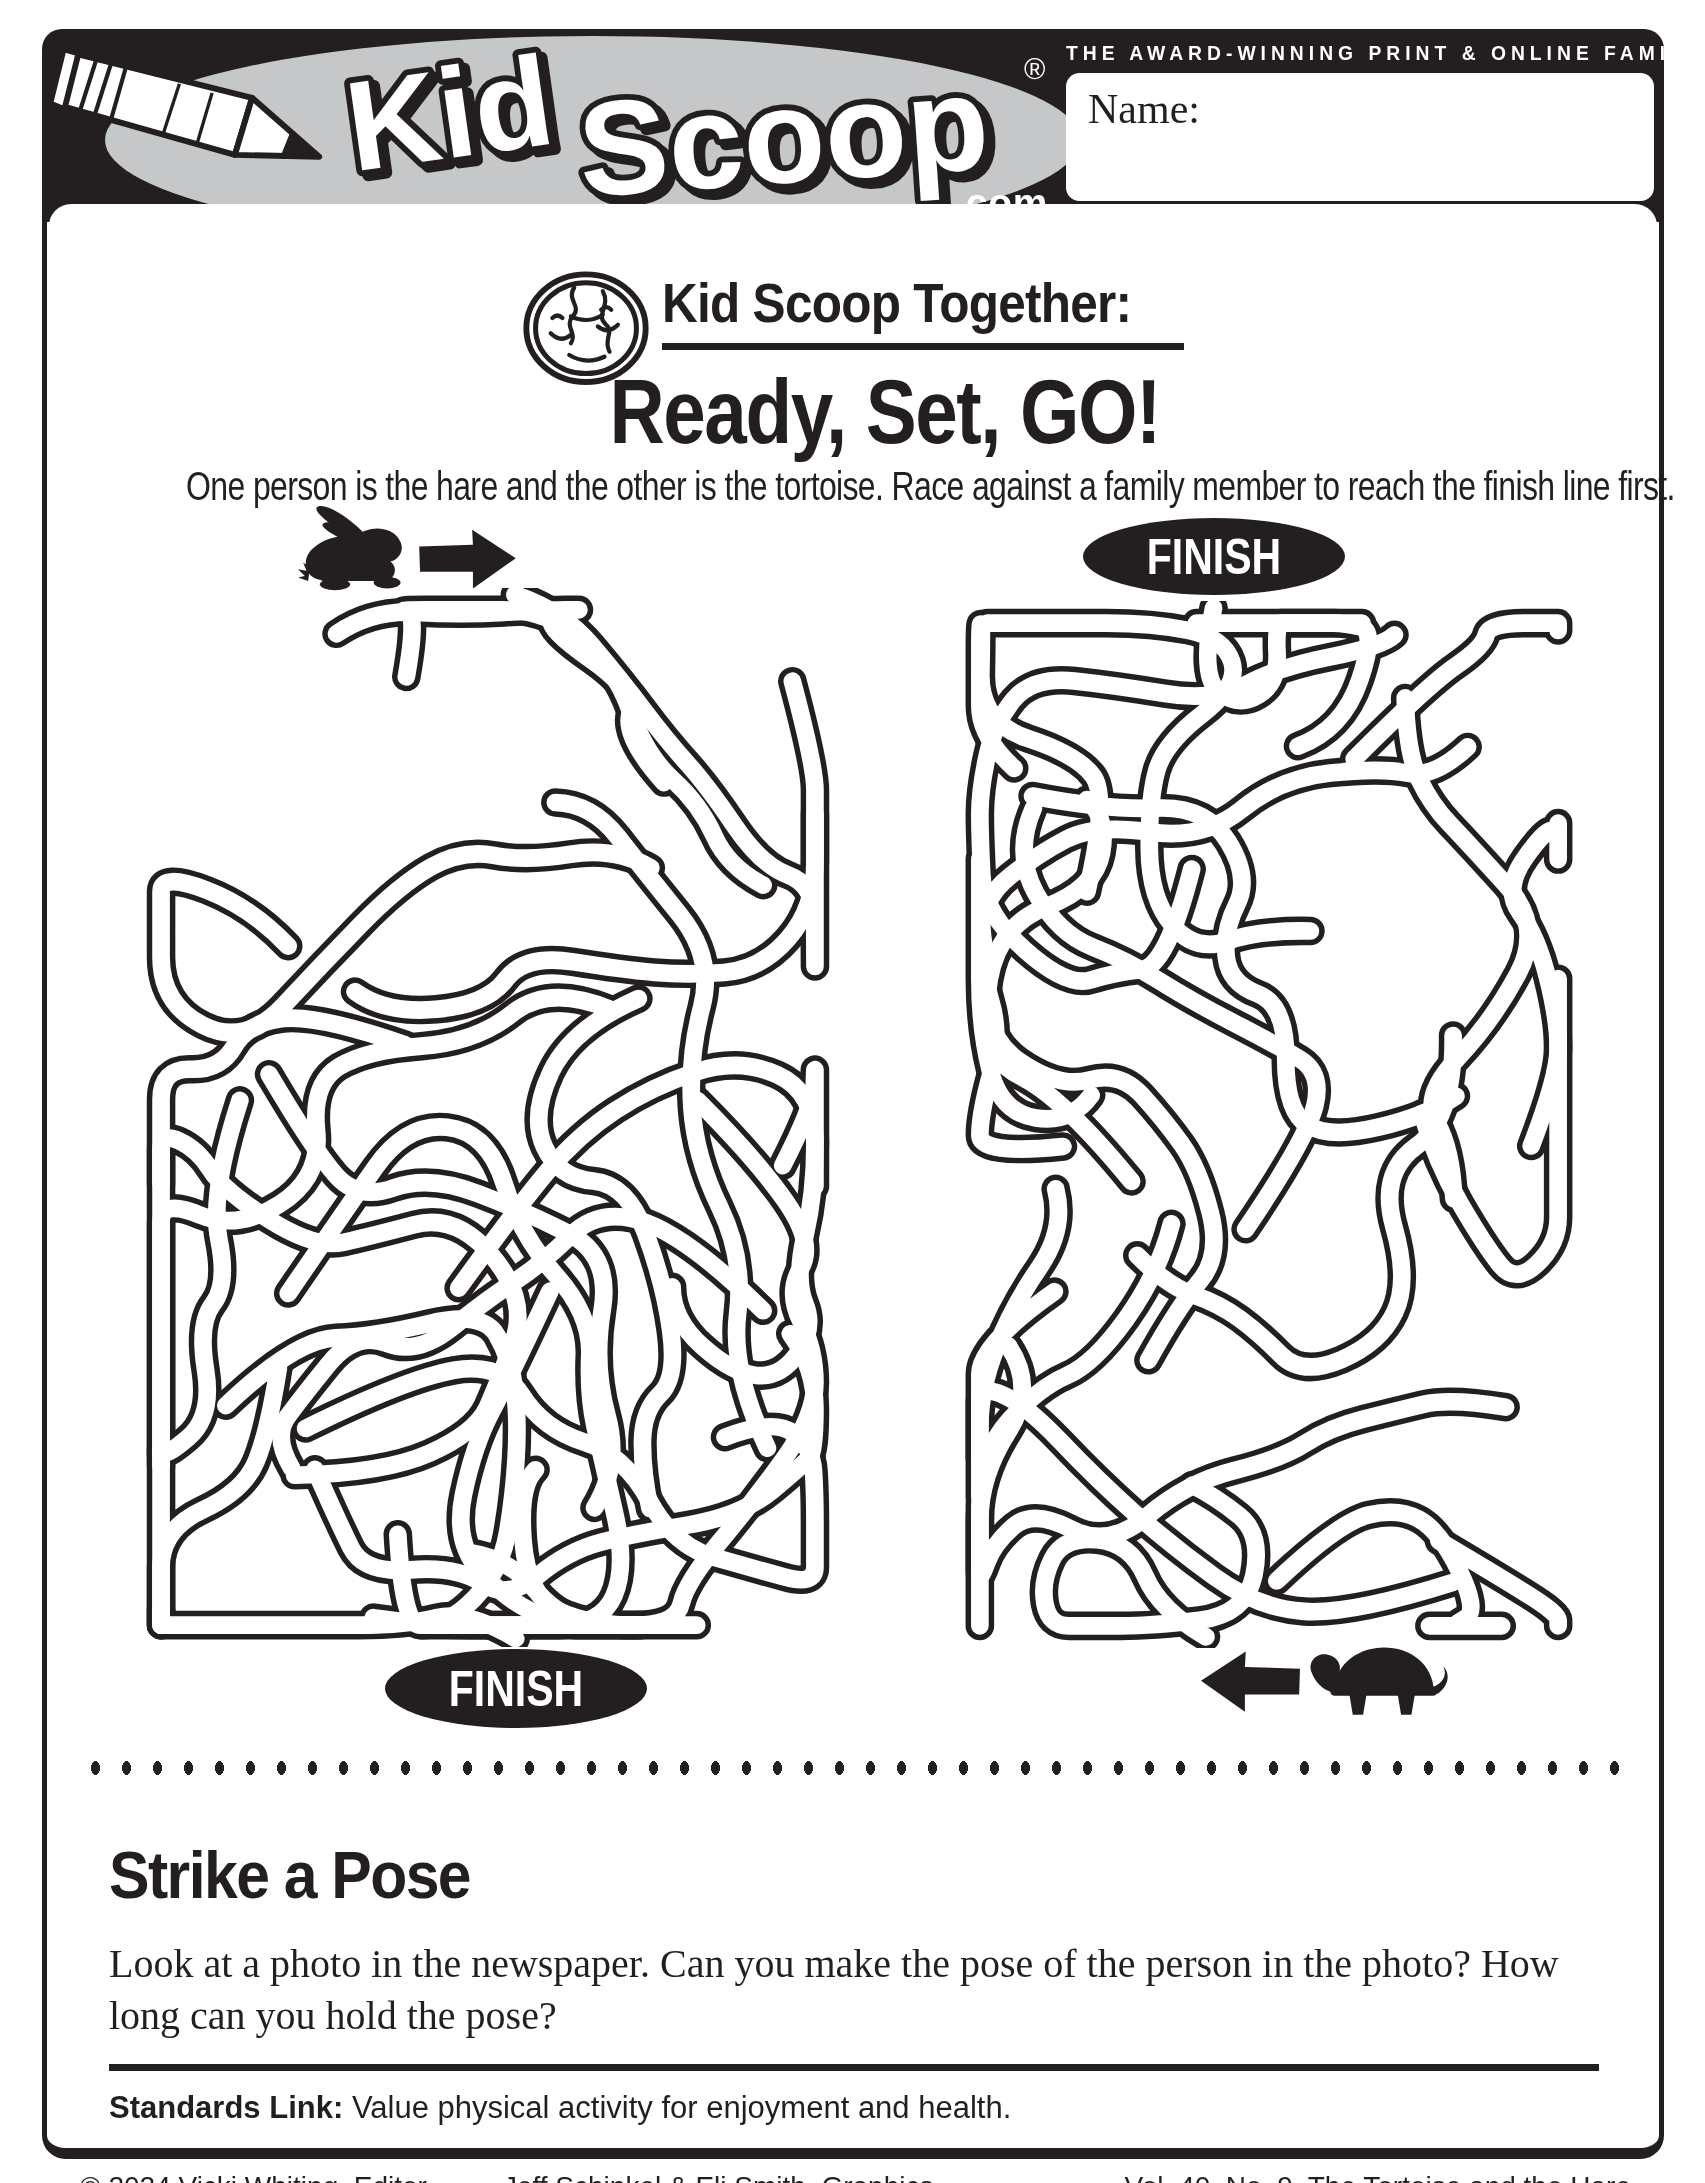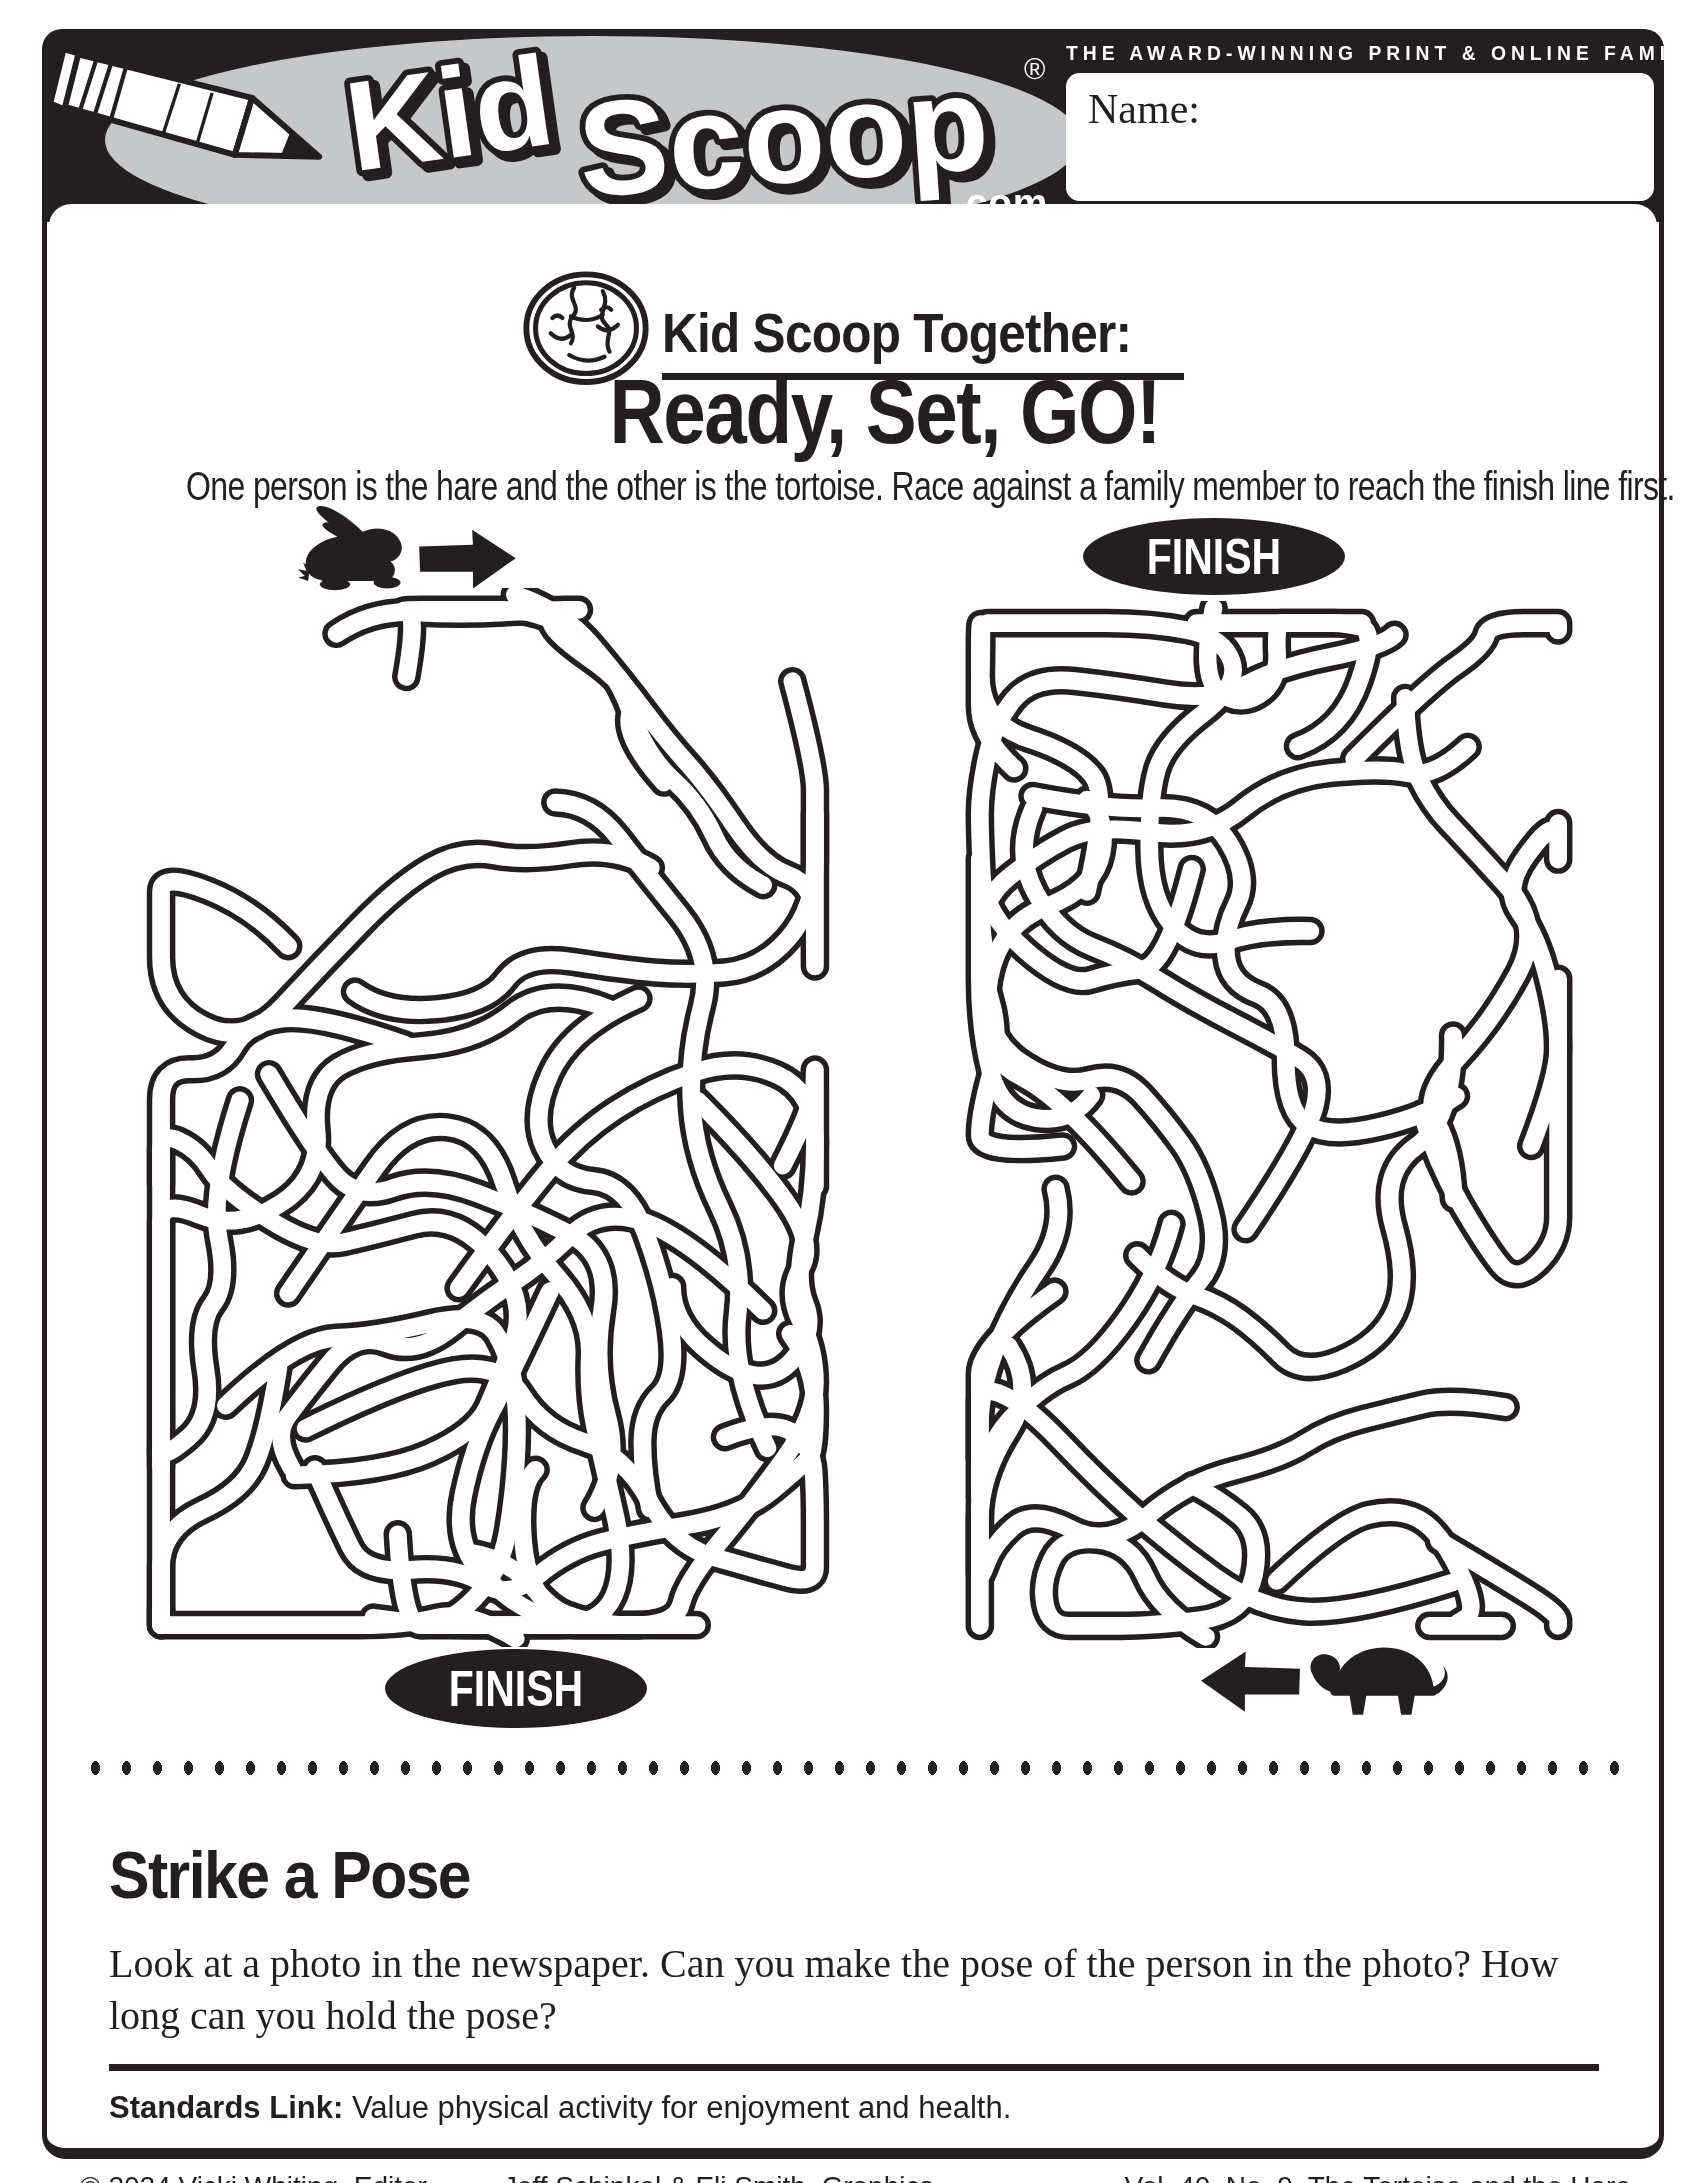--- a/index.html
+++ b/index.html
@@ -49,21 +49,21 @@
     position:absolute;left:1024px;top:44px;width:588px;height:128px;
     background:#ffffff;border-radius:13.5px;
   }
   .name-label{
     font-family:"Liberation Serif", serif;font-size:42px;color:#231f20;
     position:absolute;left:22px;top:11.8px;text-align:right;
   }
   
   .series-row{
     position:absolute;left:0;top:271px;width:1706px;
-    display:flex;justify-content:center;align-items:flex-end;gap:11.8px;text-decoration:underline;
+    display:flex;justify-content:center;align-items:flex-start;gap:11.8px;text-decoration:underline;
   }
   .series-title-wrap{border-bottom:7.6px solid #231f20;padding-bottom:8.4px;}
   .series-title{
     font-size:55px;font-weight:bold;letter-spacing:-0.8px;
     display:inline-block;transform:scaleX(.9);transform-origin:left bottom;
     white-space:nowrap;
   }
   .activity-title{
     position:absolute;left:0;top:360px;width:1706px;text-align:center;padding-left:32px;
   }

